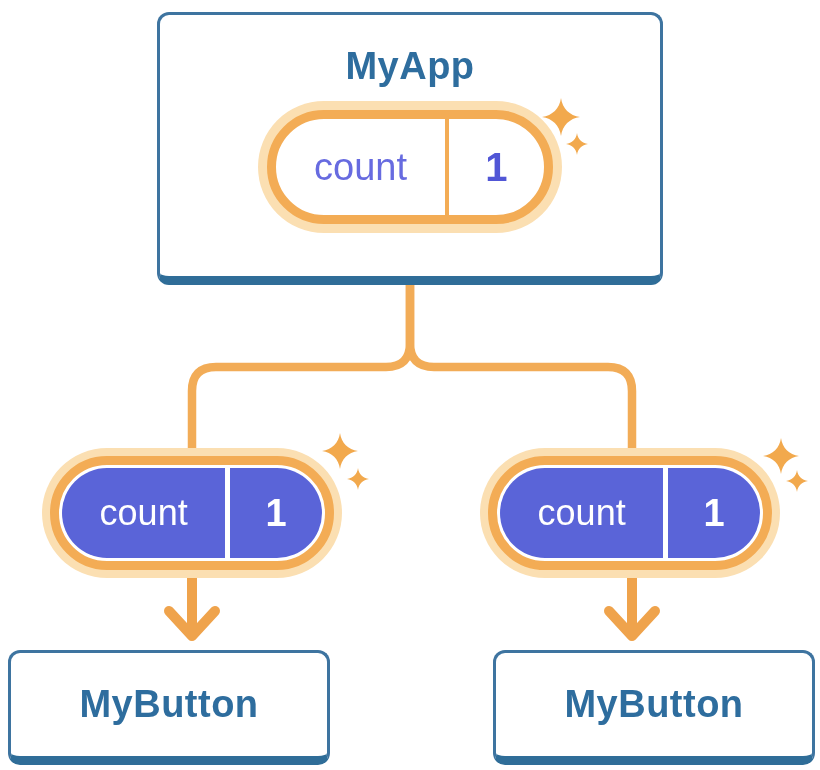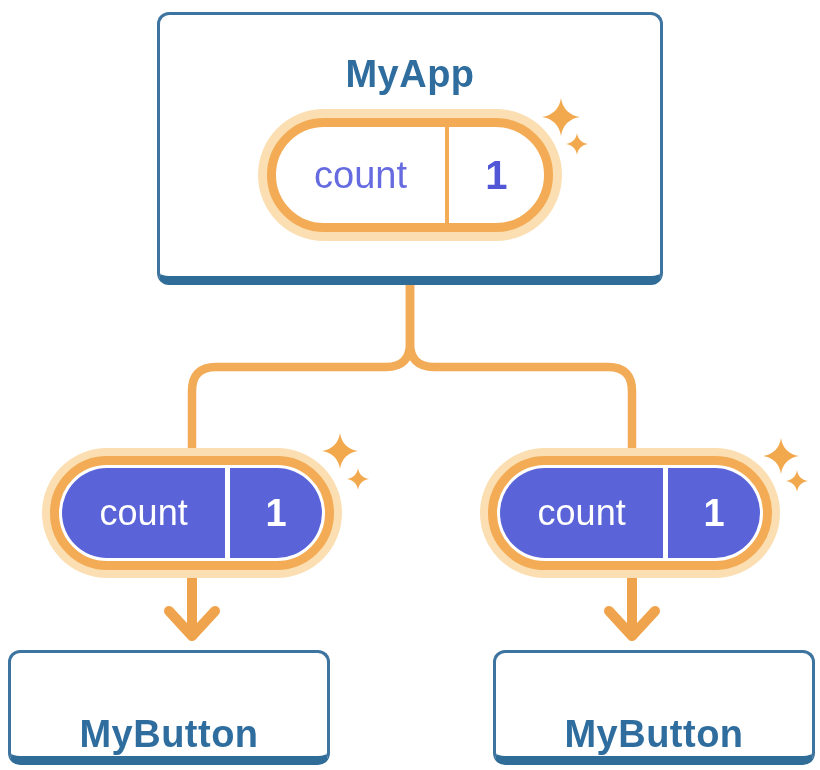--- a/index.html
+++ b/index.html
@@ -40,32 +40,32 @@
     border-bottom: 9px solid var(--card-edge);
     border-radius: 12px;
     z-index: 2;
     display: flex;
     flex-direction: column;
     align-items: center;
   }
   .root-card { left: 157px; top: 12px; width: 506px; height: 273px; }
   .leaf-card {
     top: 650px; width: 322px; height: 115px;
-    justify-content: flex-end;
+    justify-content: center;
   }
   .leaf-card.left  { left: 8px; }
   .leaf-card.right { left: 493px; }
 
   .card-title {
     font-size: 38px;
     font-weight: bold;
     color: var(--card-text);
     letter-spacing: 0.5px;
   }
-  .root-card .card-title { margin-top: 38px; text-align: center; }
+  .root-card .card-title { margin-top: 30px; text-align: center; }
 
   
   .pill-halo {
     background: var(--pill-halo);
     border-radius: 999px;
     padding: 9px;
     z-index: 2;
   }
   .root-card .pill-halo { margin-top: 13px; width: 304px; height: 132px; }
 

